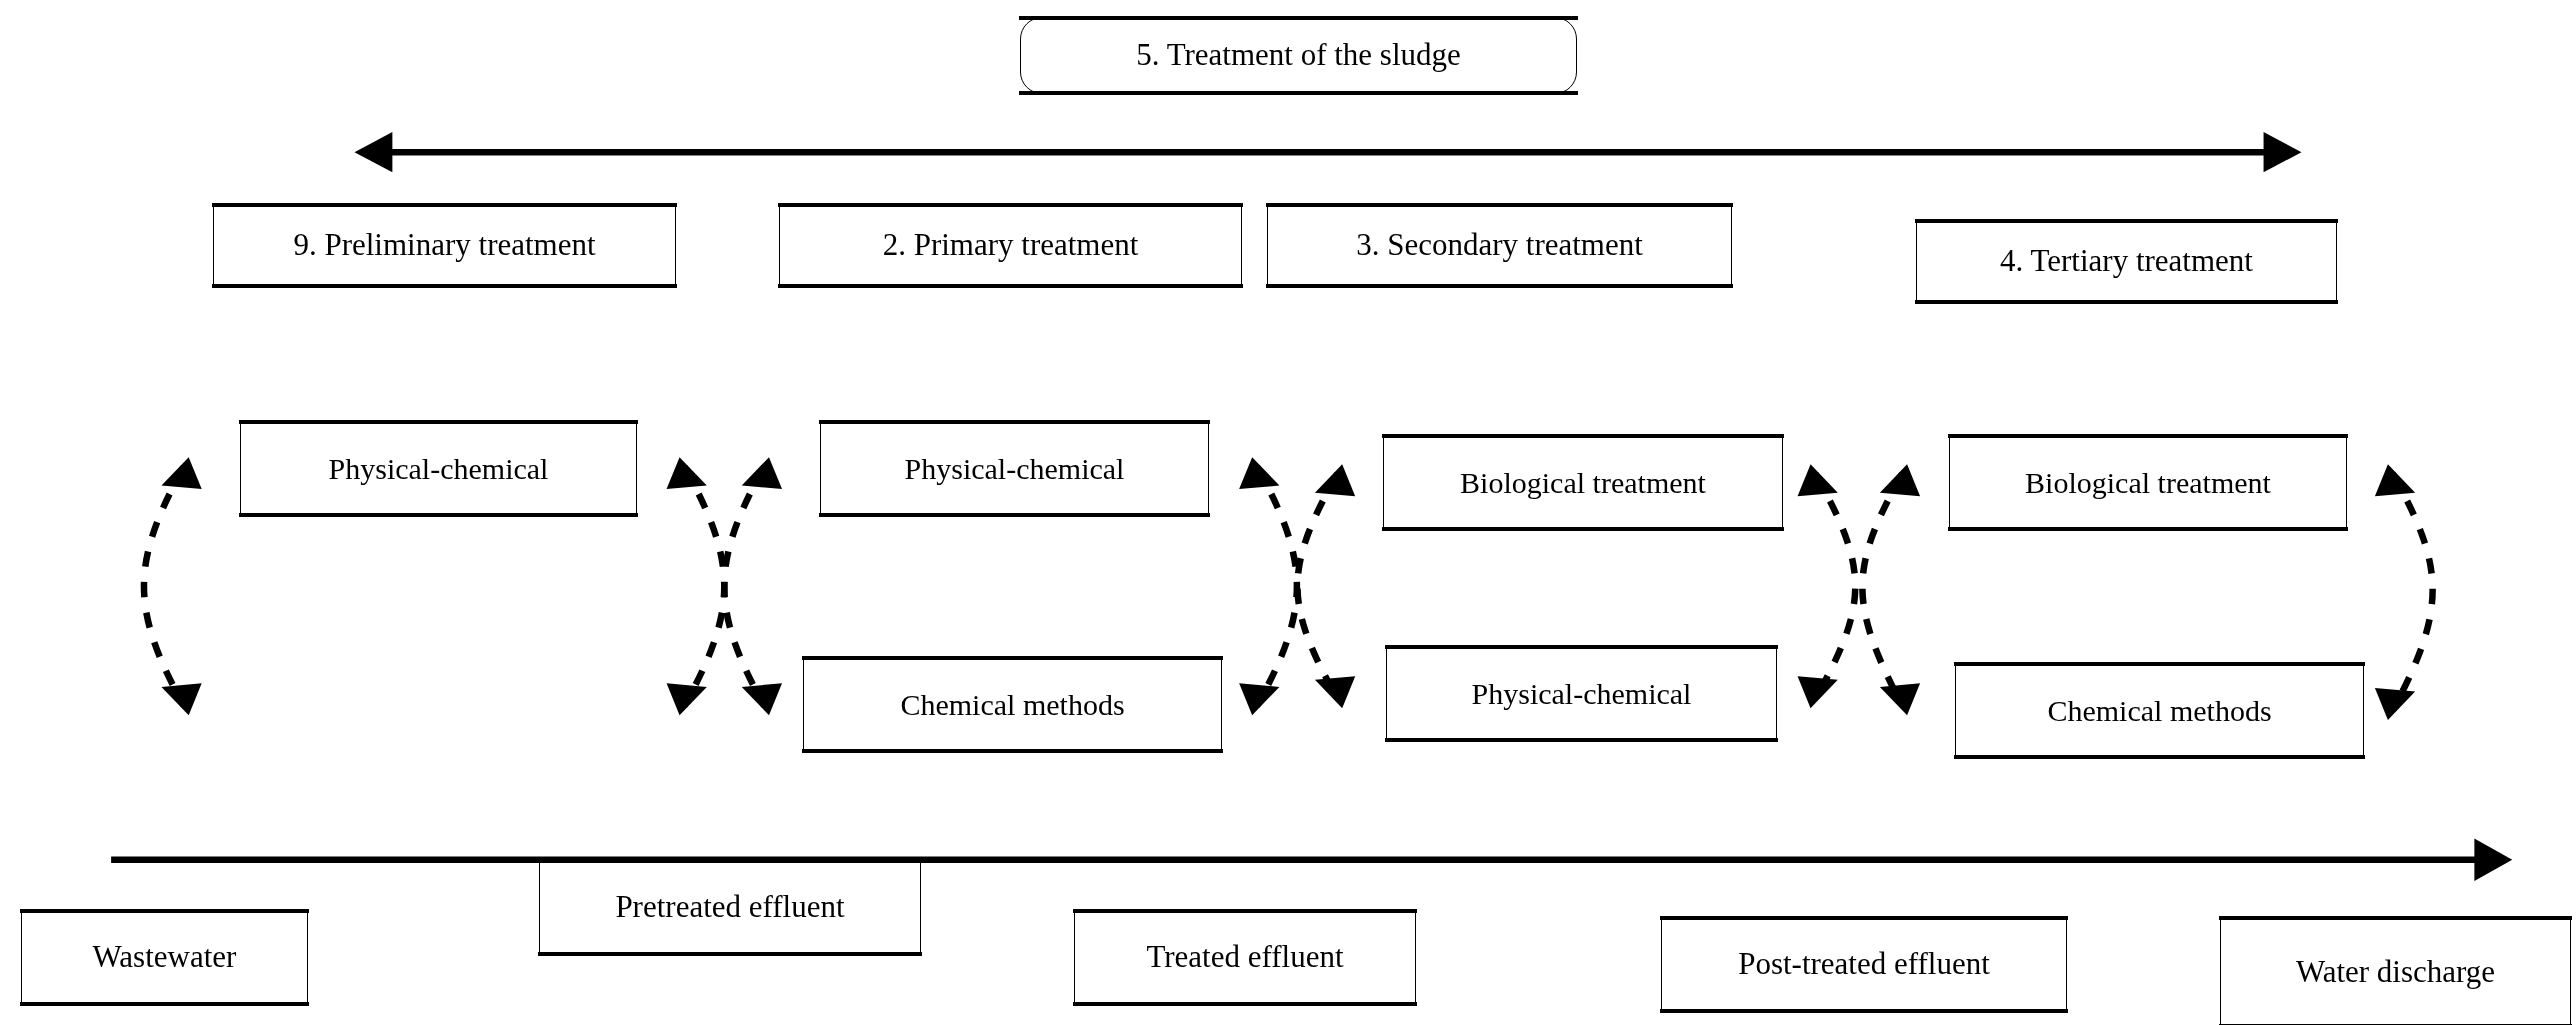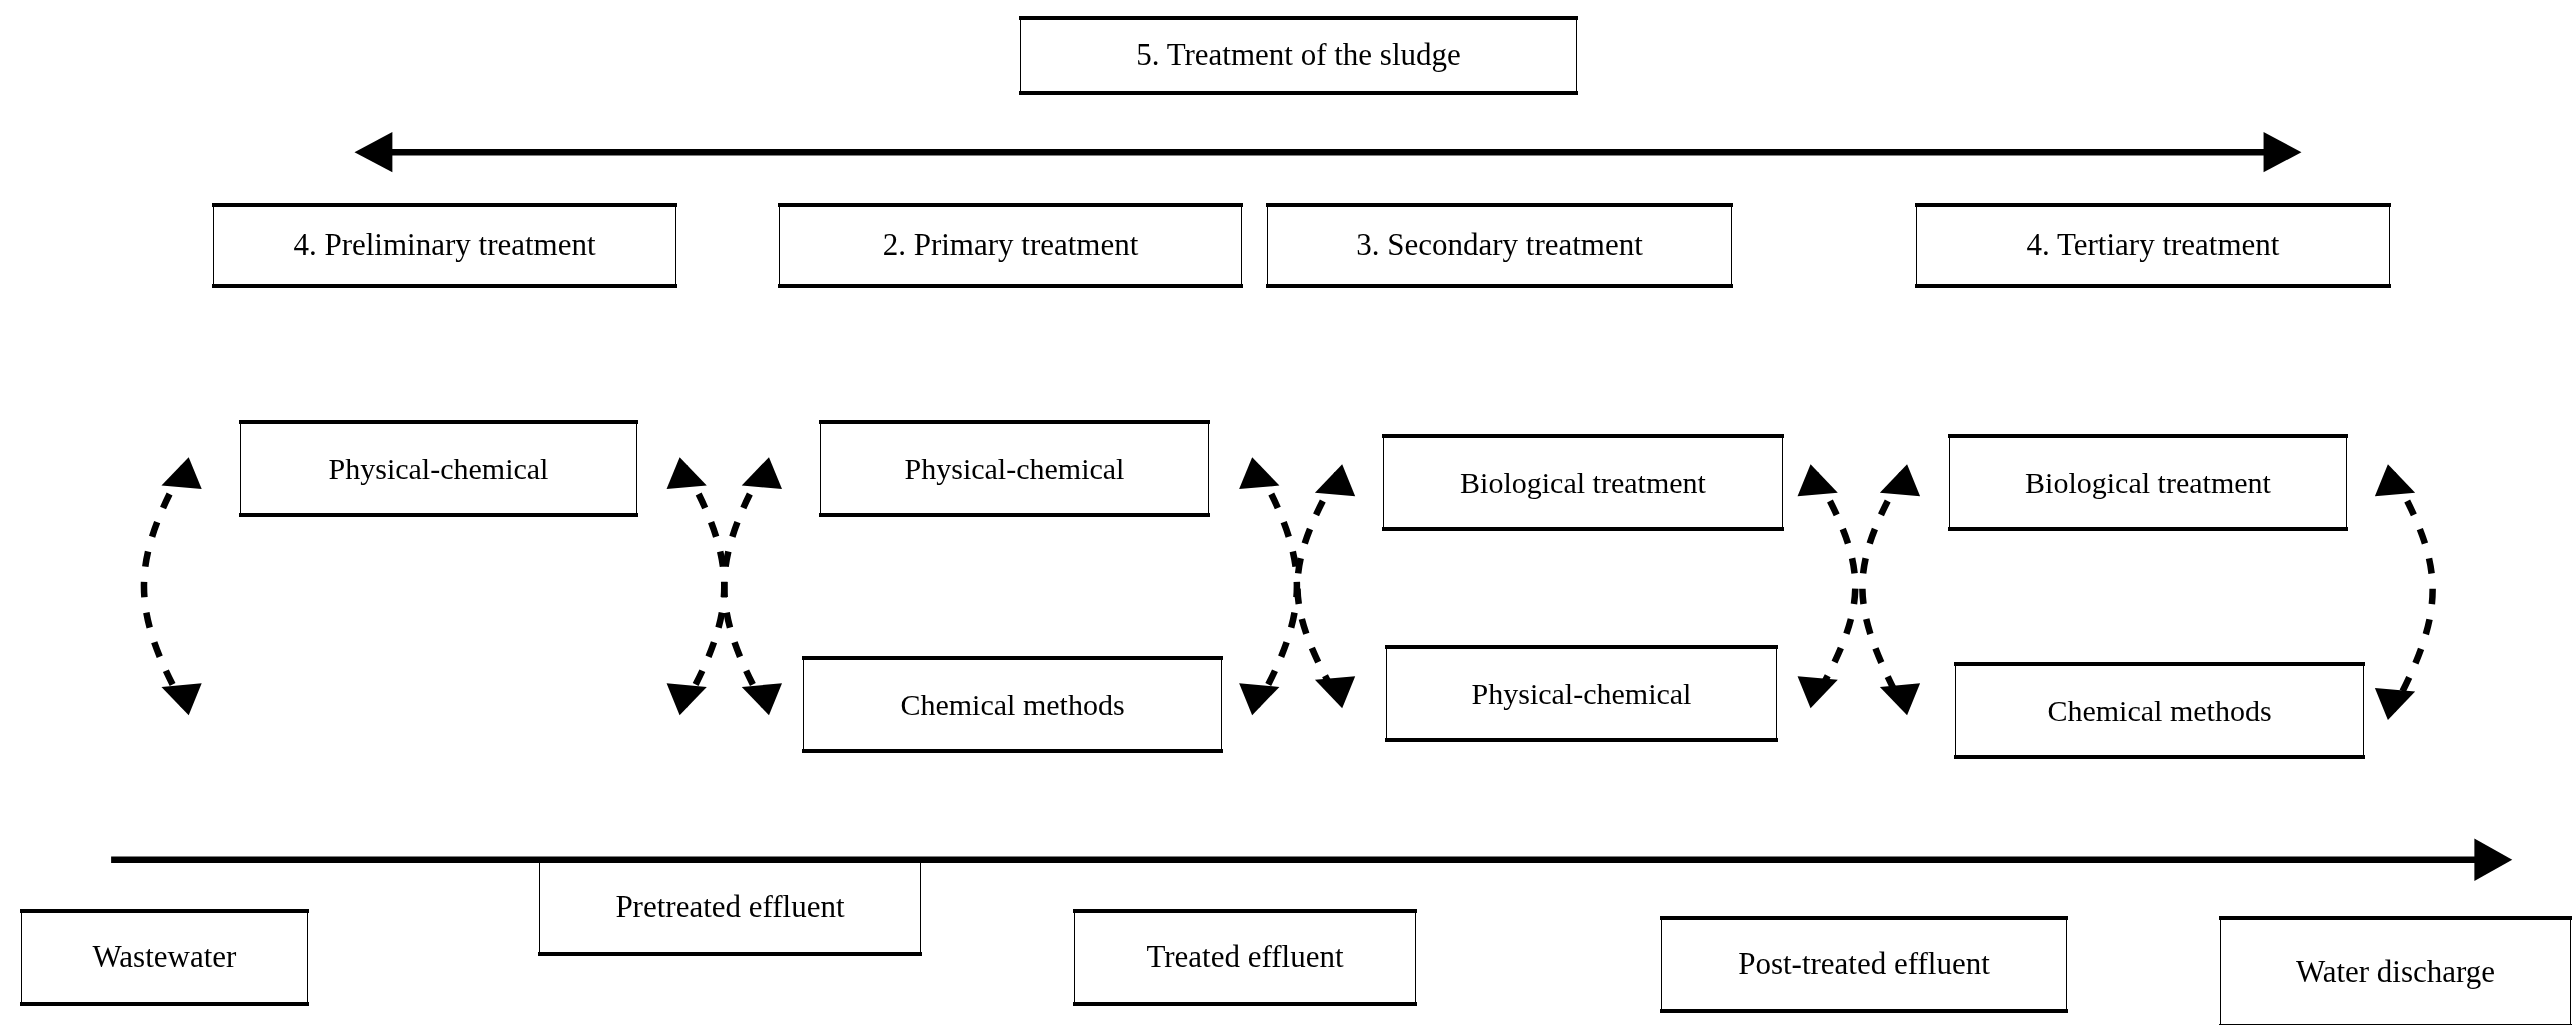--- a/index.html
+++ b/index.html
@@ -44,21 +44,21 @@
     right: -1.8px;
     bottom: -1.8px;
     height: 3.6px;
     background: #000000;
   }
   .node > span {
     position: relative;
     z-index: 2;
   }
 
-  .sludge-node   { font-size: 31px; }
+  .sludge-node   { font-size: 31px; border-radius: 22px; }
   .stage-node    { font-size: 31px; }
   .method-node   { font-size: 30px; }
   .flow-node     { font-size: 31px; }
 
   svg.overlay {
     position: absolute;
     left: 0;
     top: 0;
     width: 2576px;
     height: 1025px;
@@ -81,29 +81,29 @@
 </head>
 <body>
 
 <div id="canvas">
 
   <div class="node sludge-node" style="left:1020px; top:17px; width:557px; height:77px;">
     <span>5. Treatment of the sludge</span>
   </div>
 
   <div class="node stage-node" style="left:213px; top:204px; width:463px; height:83px;">
-    <span>4. Preliminary treatment</span>
+    <span>9. Preliminary treatment</span>
   </div>
   <div class="node stage-node" style="left:779px; top:204px; width:463px; height:83px;">
     <span>2. Primary treatment</span>
   </div>
   <div class="node stage-node" style="left:1267px; top:204px; width:465px; height:83px;">
     <span>3. Secondary treatment</span>
   </div>
-  <div class="node stage-node" style="left:1916px; top:204px; width:474px; height:83px;">
+  <div class="node stage-node" style="left:1916px; top:220px; width:421px; height:83px;">
     <span>4. Tertiary treatment</span>
   </div>
 
   <div class="node method-node" style="left:240px; top:421px; width:397px; height:95px;">
     <span>Physical-chemical</span>
   </div>
 
   <div class="node method-node" style="left:820px; top:421px; width:389px; height:95px;">
     <span>Physical-chemical</span>
   </div>

